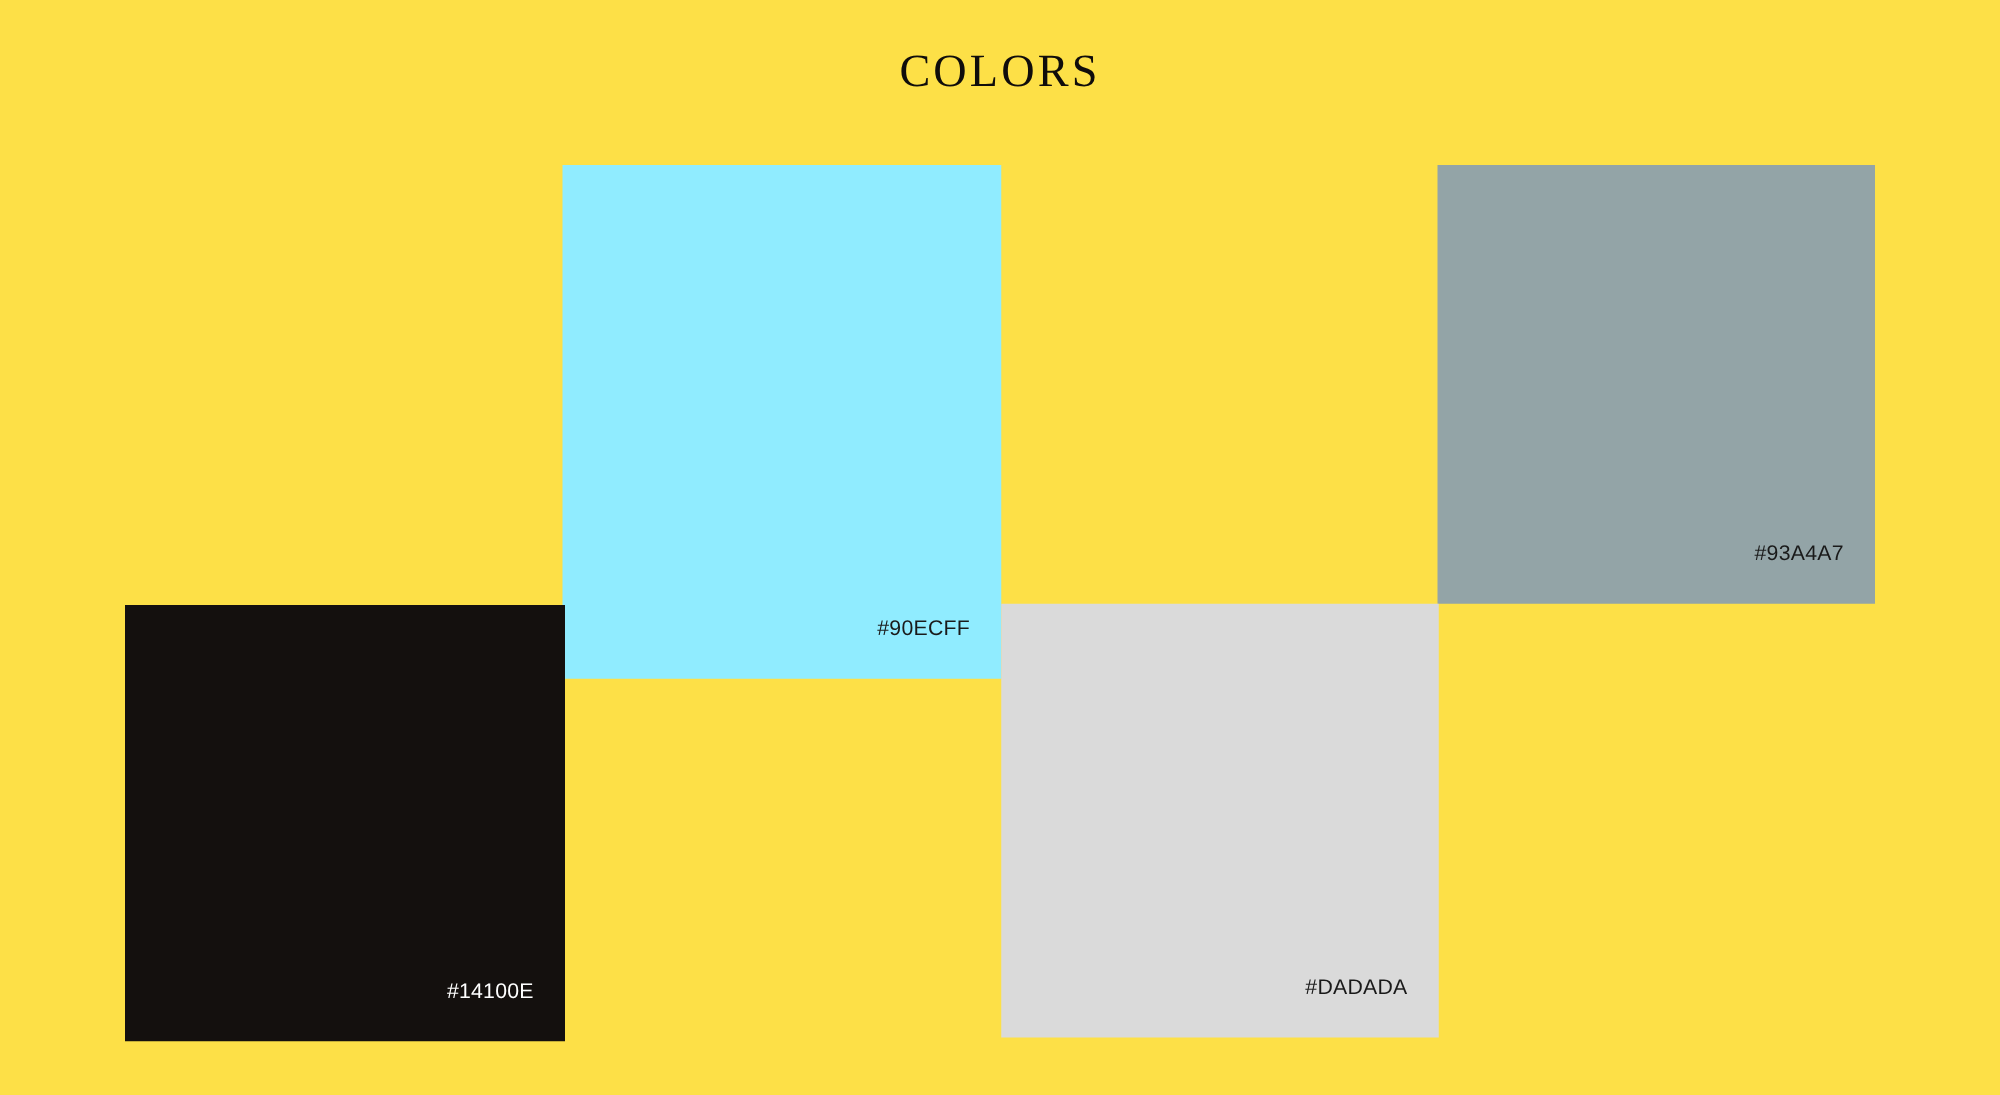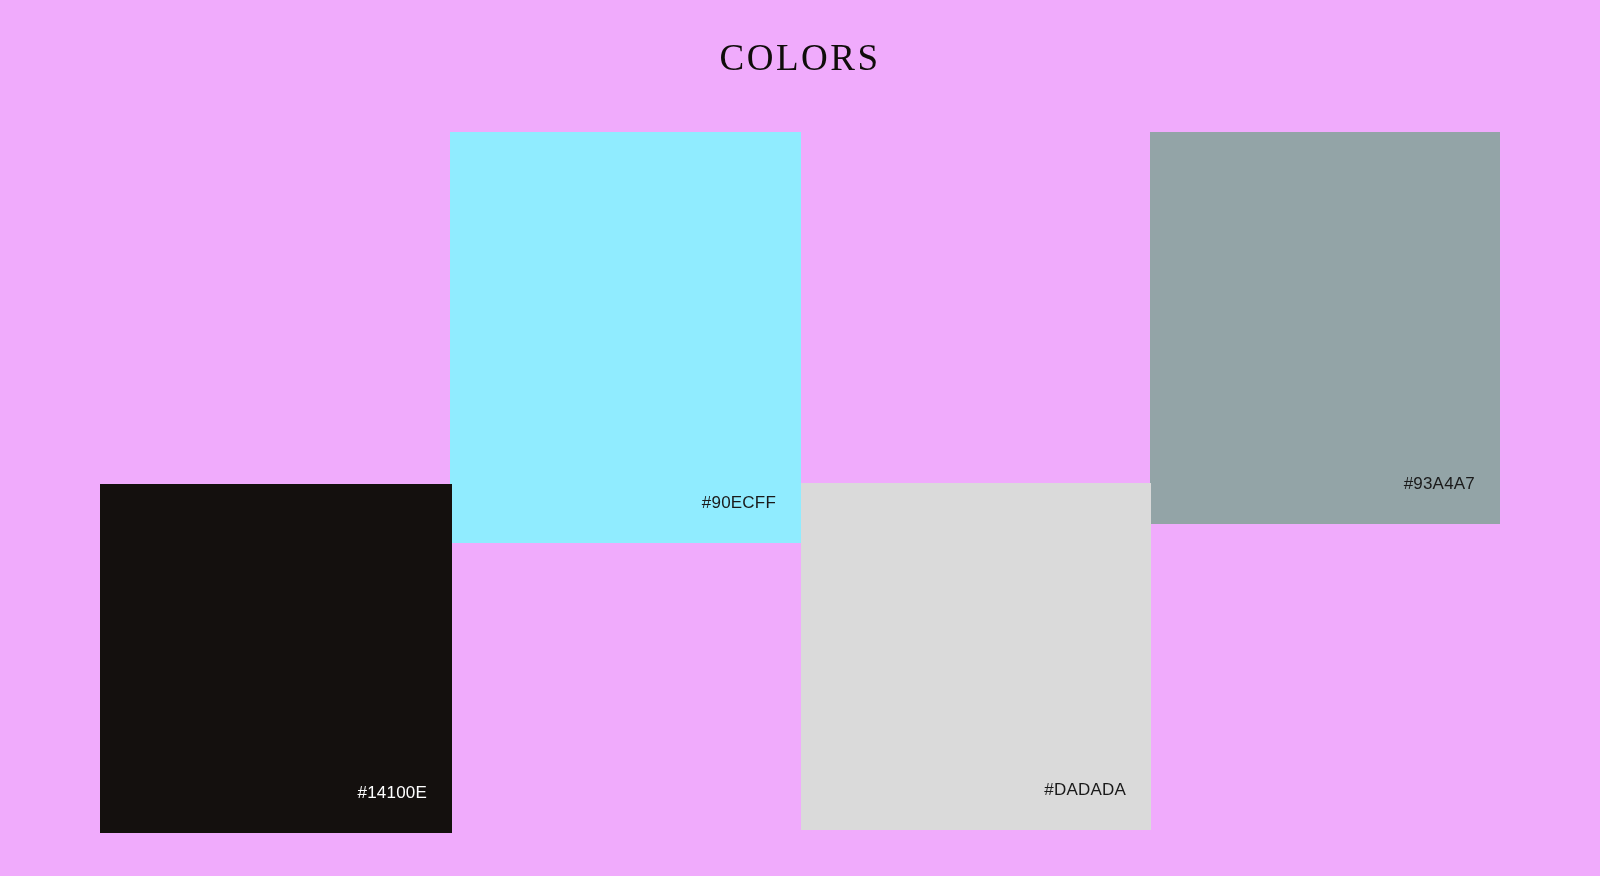--- a/index.html
+++ b/index.html
@@ -12,21 +12,21 @@
     height: 876px;
     background: #ffffff;
     font-family: "Liberation Sans", sans-serif;
     overflow: hidden;
   }
 
   .board {
     position: relative;
     width: 1600px;
     height: 876px;
-    background: #f0abfc;
+    background: #fde047;
   }
 
   
   .page-title {
     position: absolute;
     left: 0;
     top: 36px;
     width: 1600px;
     text-align: center;
     font-family: "Liberation Serif", "DejaVu Serif", serif;
@@ -60,21 +60,21 @@
   .swatch-cyan {
     left: 450px;
     top: 132px;
     width: 351px;
     height: 411px;
   }
   .swatch-slate {
     left: 1150px;
     top: 132px;
     width: 350px;
-    height: 392px;
+    height: 351px;
   }
   .swatch-ink {
     left: 100px;
     top: 484px;
     width: 352px;
     height: 349px;
   }
   .swatch-silver {
     left: 801px;
     top: 483px;

